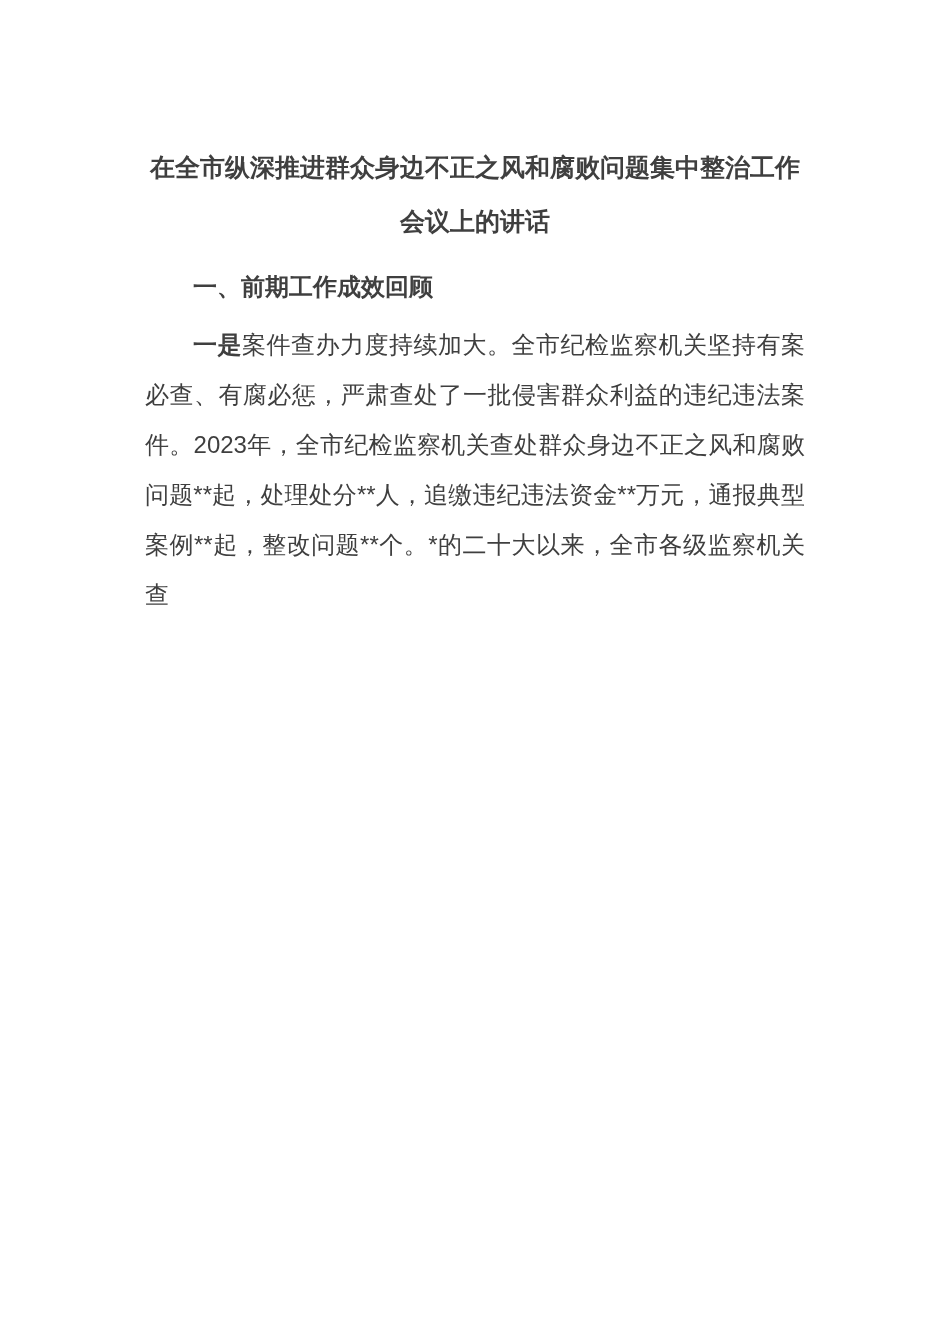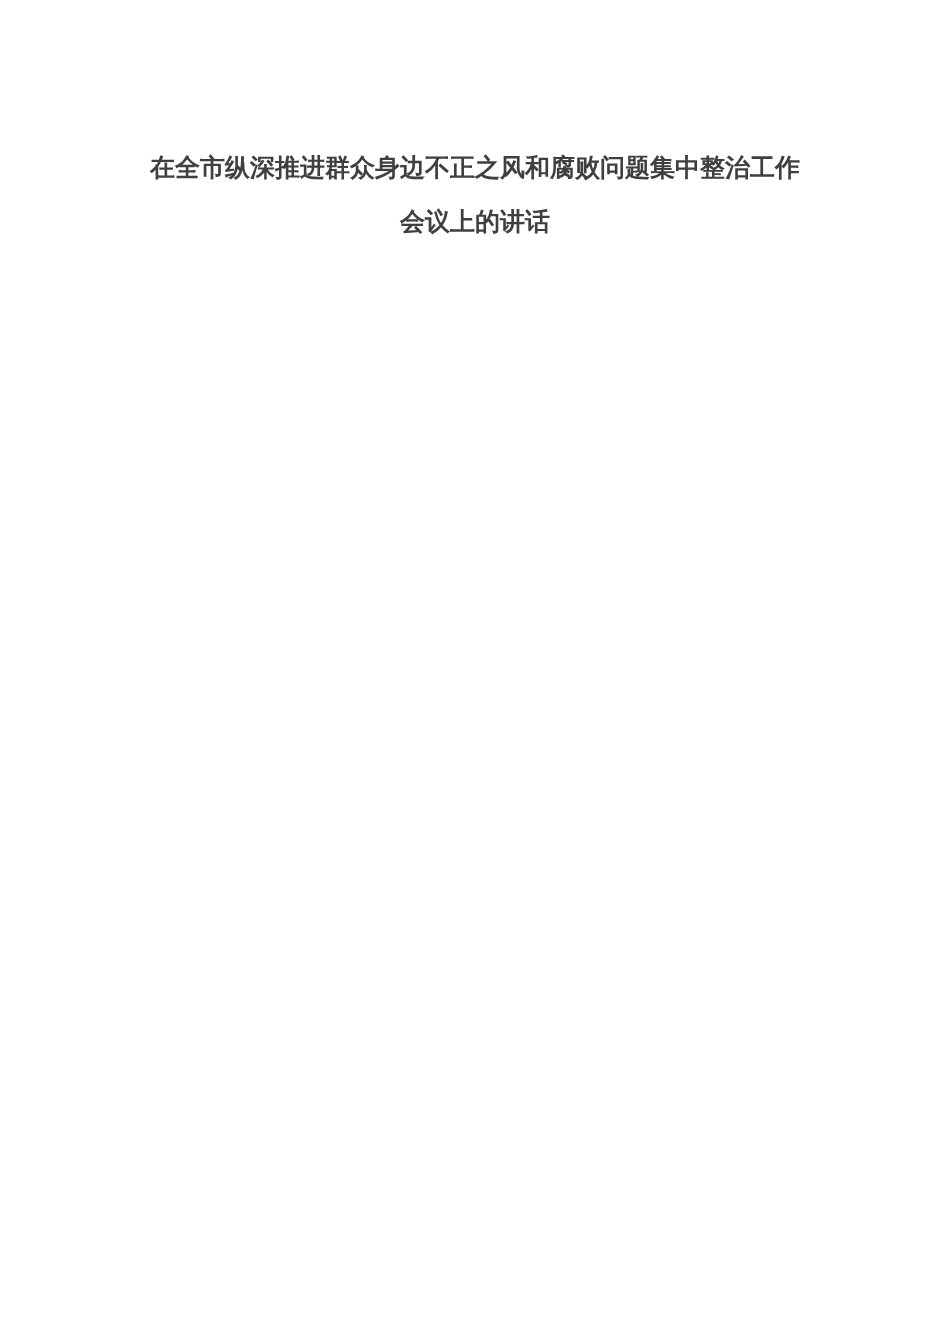--- a/index.html
+++ b/index.html
@@ -65,16 +65,18 @@
 </style>
 </head>
 <body>
 
 <div class="page">
 
   <h1 class="doc-title">在全市纵深推进群众身边不正之风和腐败问题集中整治工作会议上的讲话</h1>
 
 
 
+  <h2 class="section-heading">一、前期工作成效回顾</h2>
 
 
+  <p class="para"><span class="lead-bold">一是</span><span>案件查办力度持续加大。全市纪检监察机关坚持有案必查、有腐必惩，严肃查处了一批侵害群众利益的违纪违法案件。2023年，全市纪检监察机关查处群众身边不正之风和腐败问题**起，处理处分**人，追缴违纪违法资金**万元，通报典型案例**起，整改问题**个。*的二十大以来，全市各级监察机关查</span></p>
 
 </div>
 
 </body></html>

